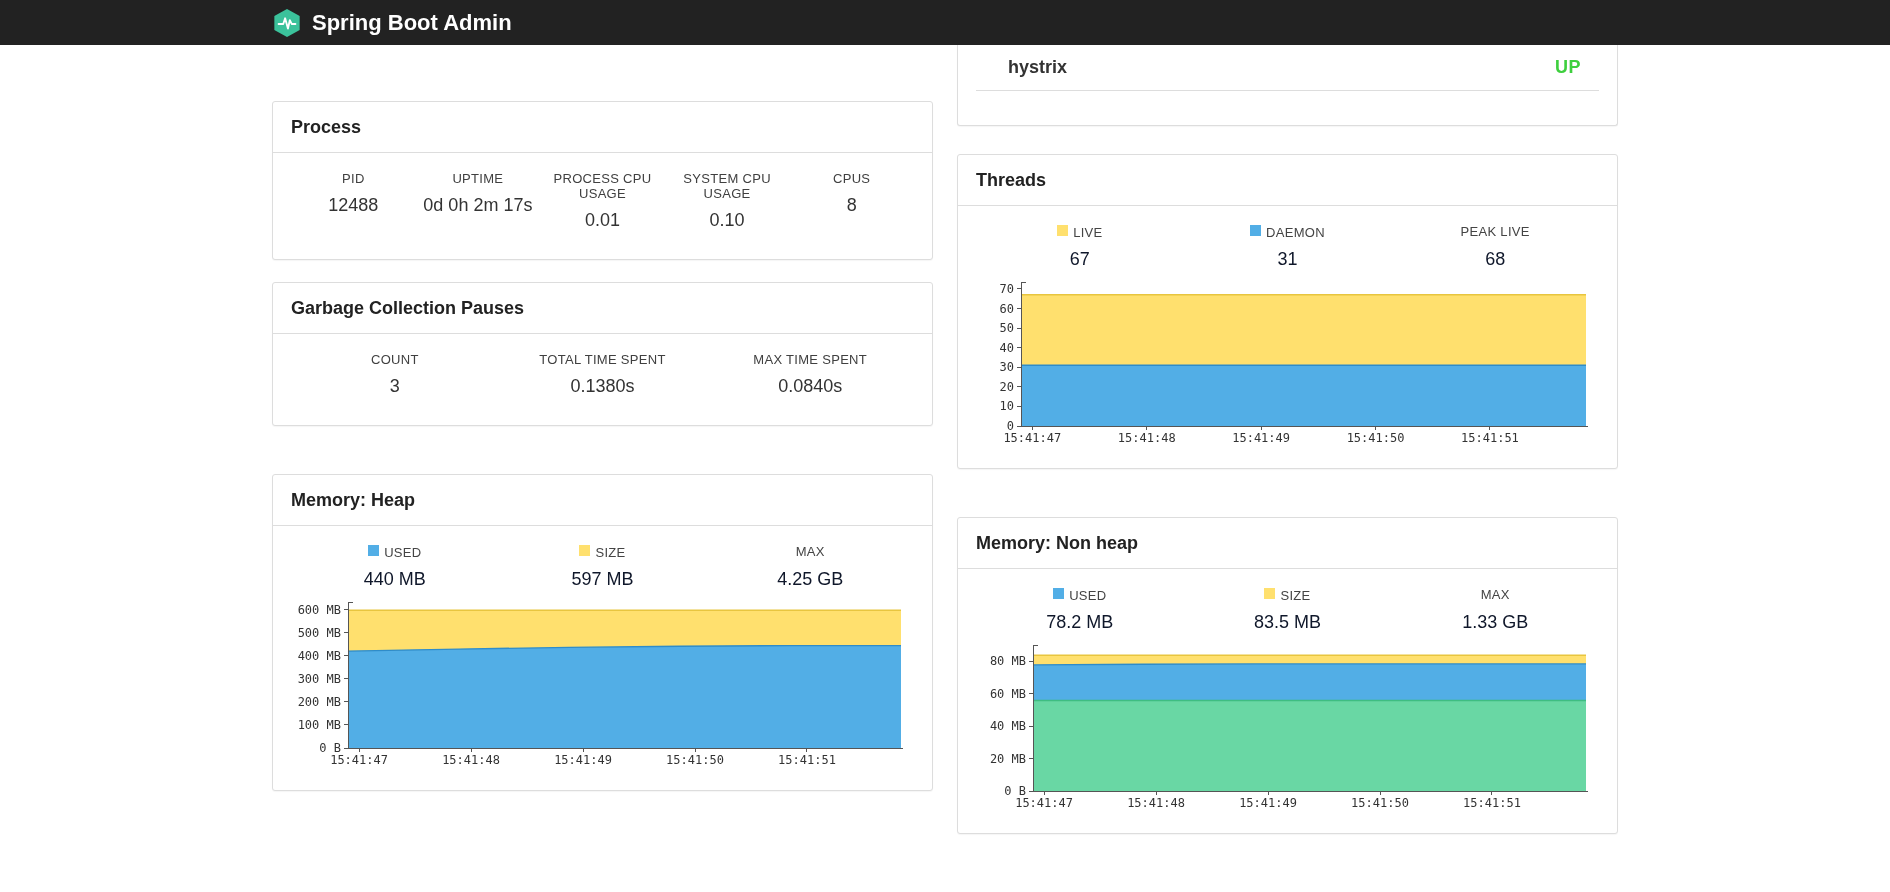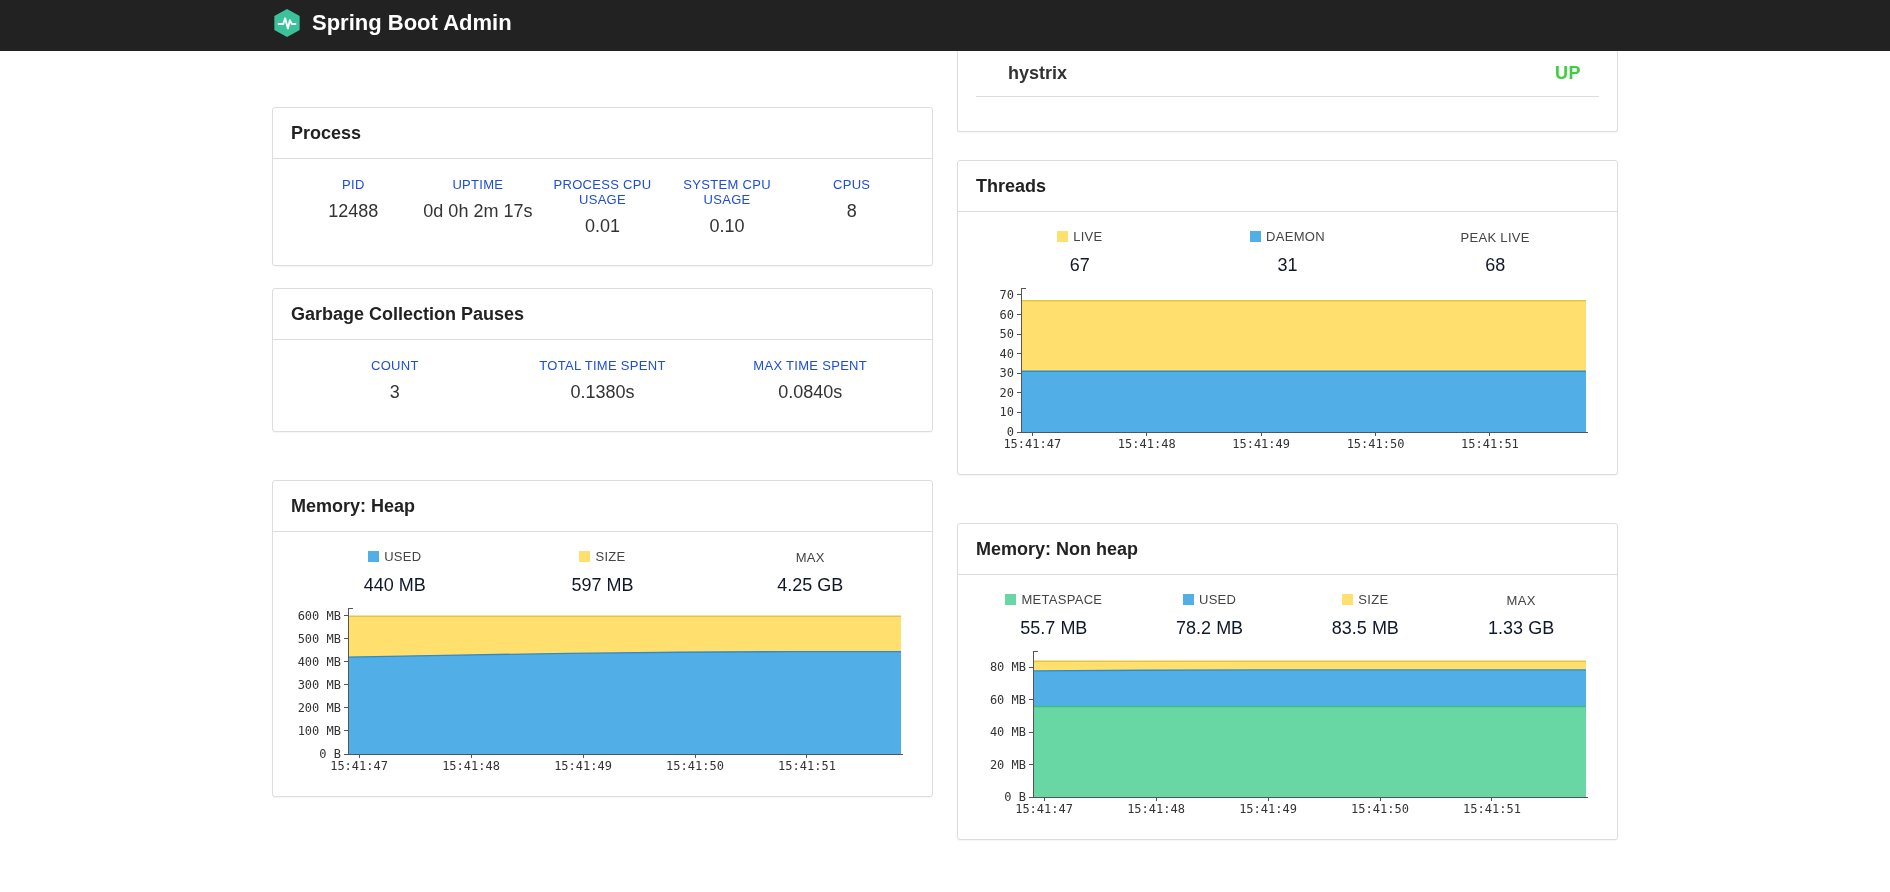--- a/index.html
+++ b/index.html
@@ -6,21 +6,21 @@
   html, body { margin: 0; padding: 0; background: #ffffff; }
   body {
     font-family: "Liberation Sans", sans-serif;
     color: #333;
     min-height: 892px;
     width: 1890px;
   }
 
   
   .navbar {
-    height: 51px;
+    height: 45px;
     background: #222222;
     width: 100%;
   }
   .nav-inner {
     width: 1346px;
     margin: 0 auto;
     height: 45px;
     display: flex;
     align-items: center;
     justify-content: space-between;
@@ -96,21 +96,21 @@
 
   
   .metrics {
     display: flex;
     padding: 18px 18px 28px;
     text-align: center;
   }
   .metric { flex: 1; }
   .metric-label {
     font-size: 13px;
-    color: #1d4ed8;
+    color: #404040;
     letter-spacing: 0.3px;
     margin-bottom: 9px;
   }
   .metric-value {
     font-size: 18px;
     color: #333;
     line-height: 21px;
   }
 
   
@@ -118,21 +118,21 @@
     display: flex;
     padding: 16px 18px 0;
     text-align: center;
   }
   .legend-item { flex: 1; }
   .legend-label {
     font-size: 13px;
     color: #444;
     letter-spacing: 0.3px;
     display: inline-flex;
-    align-items: center;
+    align-items: flex-start;
   }
   .swatch {
     width: 11px;
     height: 11px;
     display: inline-block;
     margin-right: 5px;
   }
   .legend-value {
     font-size: 18px;
     color: #0f172a;
@@ -342,27 +342,20 @@
             <text x="513.95" y="164" text-anchor="middle" font-size="12" fill="#333" font-family="&quot;DejaVu Sans Mono&quot;, monospace">15:41:51</text>
           </svg>
         </div>
     </div>
 
     <div class="panel">
       <div class="panel-heading">Memory: Non heap</div>
       <div class="legend">
         <div class="legend-item">
           <span class="legend-label">
-              <span class="swatch" style="background: rgb(105, 215, 164);"></span>
-              <span>METASPACE</span>
-            </span>
-          <div class="legend-value">55.7 MB</div>
-        </div>
-        <div class="legend-item">
-          <span class="legend-label">
               <span class="swatch" style="background: rgb(82, 174, 230);"></span>
               <span>USED</span>
             </span>
           <div class="legend-value">78.2 MB</div>
         </div>
         <div class="legend-item">
           <span class="legend-label">
               <span class="swatch" style="background: rgb(255, 224, 110);"></span>
               <span>SIZE</span>
             </span>

